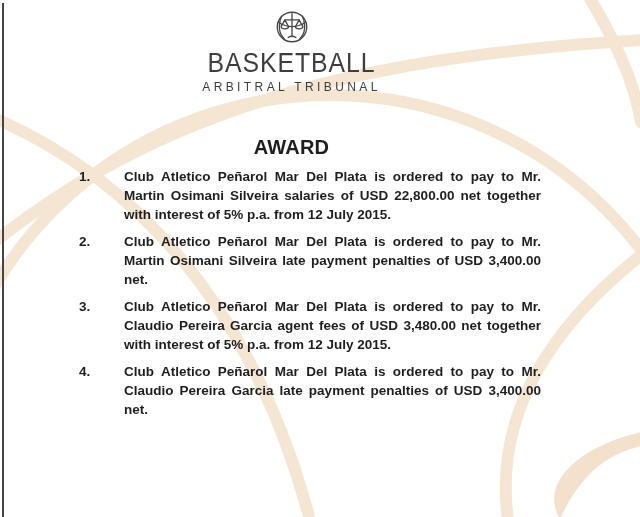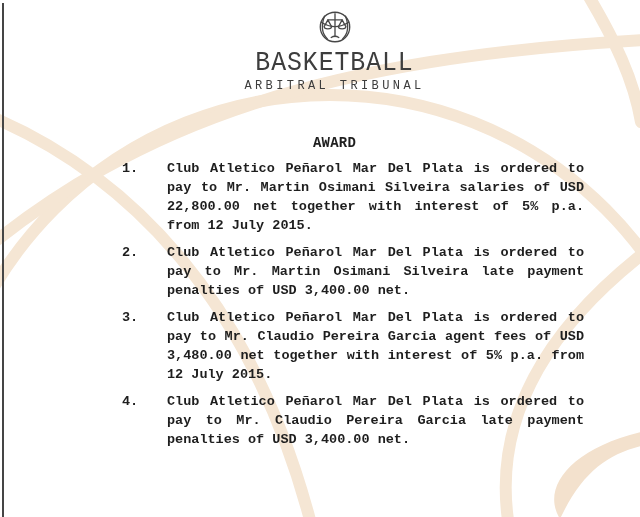--- a/index.html
+++ b/index.html
@@ -14,44 +14,43 @@
   .watermark {
     position: absolute; left:0; top:0; width:640px; height:517px;
     pointer-events: none;
   }
   .edge-line {
     position: absolute; left: 2px; top: 3px; bottom: 0;
     width: 2px; background: #454545;
   }
   .doc-col {
     position: relative;
-    margin-left: 85px;
+    margin-left: 42px;
     width: 499px;
-    font-family: Liberation Mono, monospace;
   }
   .logo-block { padding-top: 8px; text-align: center; }
   .logo-ball { display:block; margin: 0 auto; }
   .logo-title {
     margin-top: 2px;
     font-size: 27px; font-weight: 400; letter-spacing: 1px;
     color: #3d3d3d;
     transform: scaleX(0.92); transform-origin: center;
     white-space: nowrap;
   }
   .logo-subtitle {
     margin-top: 1px;
     font-size: 12px; font-weight: 400; letter-spacing: 3.4px;
     color: #3d3d3d;
     white-space: nowrap;
     text-align: center;
   }
   .heading {
     margin-top: 42px;
     text-align: center;
-    font-size: 14px; font-weight: 700;
+    font-size: 20px; font-weight: 700;
     letter-spacing: 0.2px;
   }
   .intro {
     margin-top: 17px;
     font-size: 13.5px; line-height: 25px;
     text-align: justify;
   }
   .decision-list { margin-top: 8px; margin-left: 37px; }
   .decision-item {
     display: flex;

